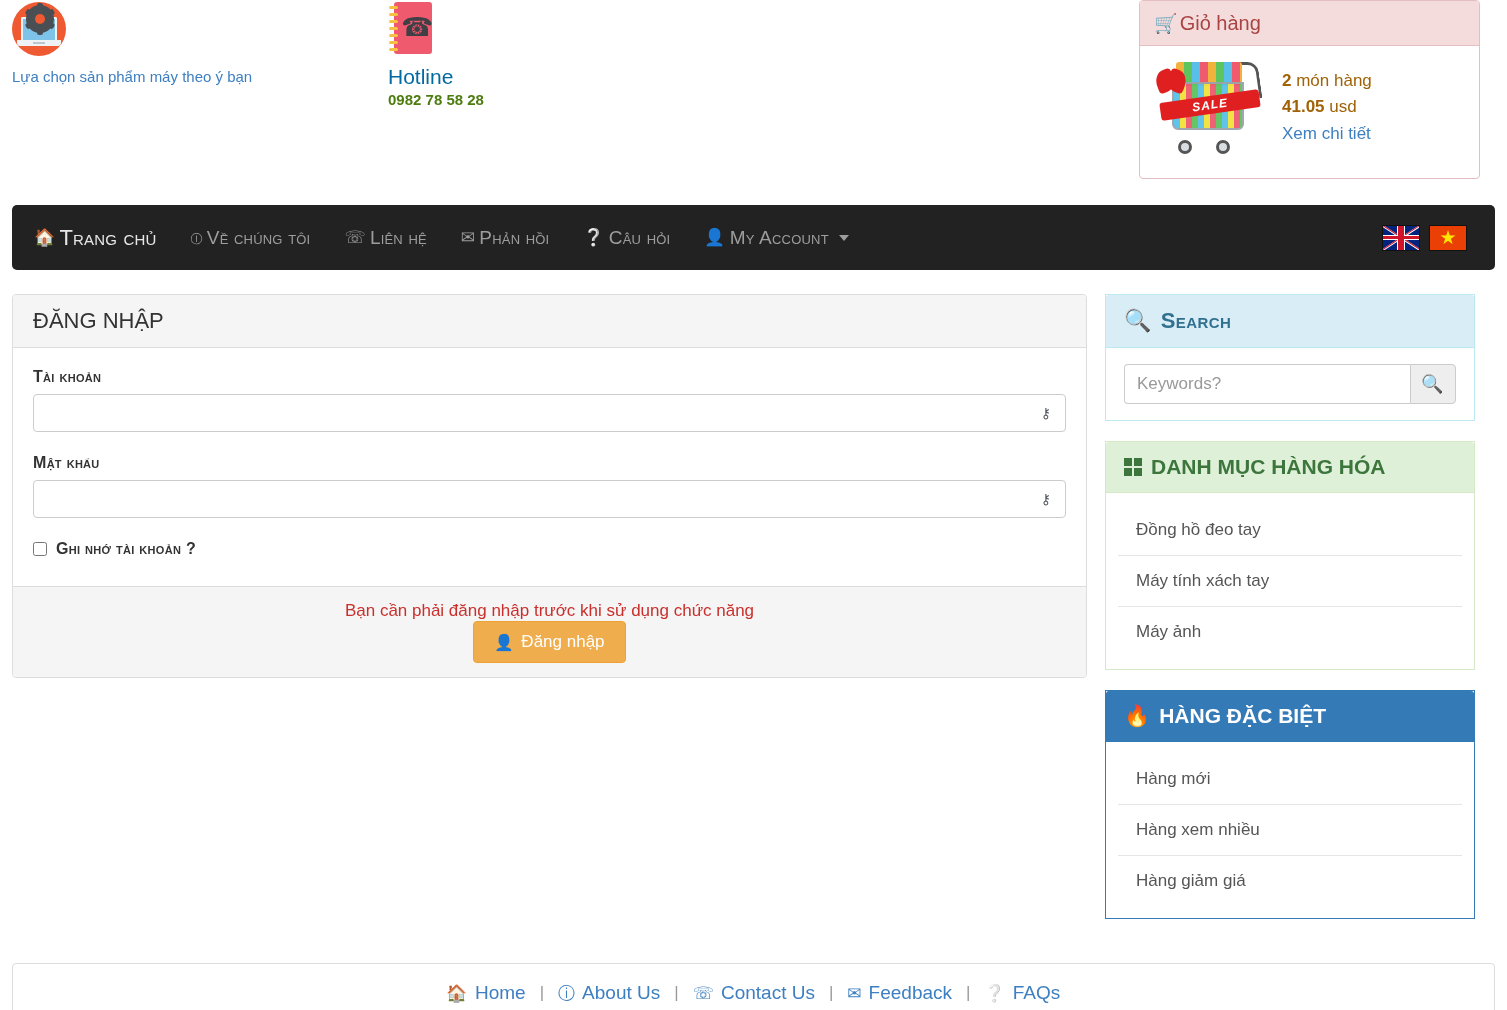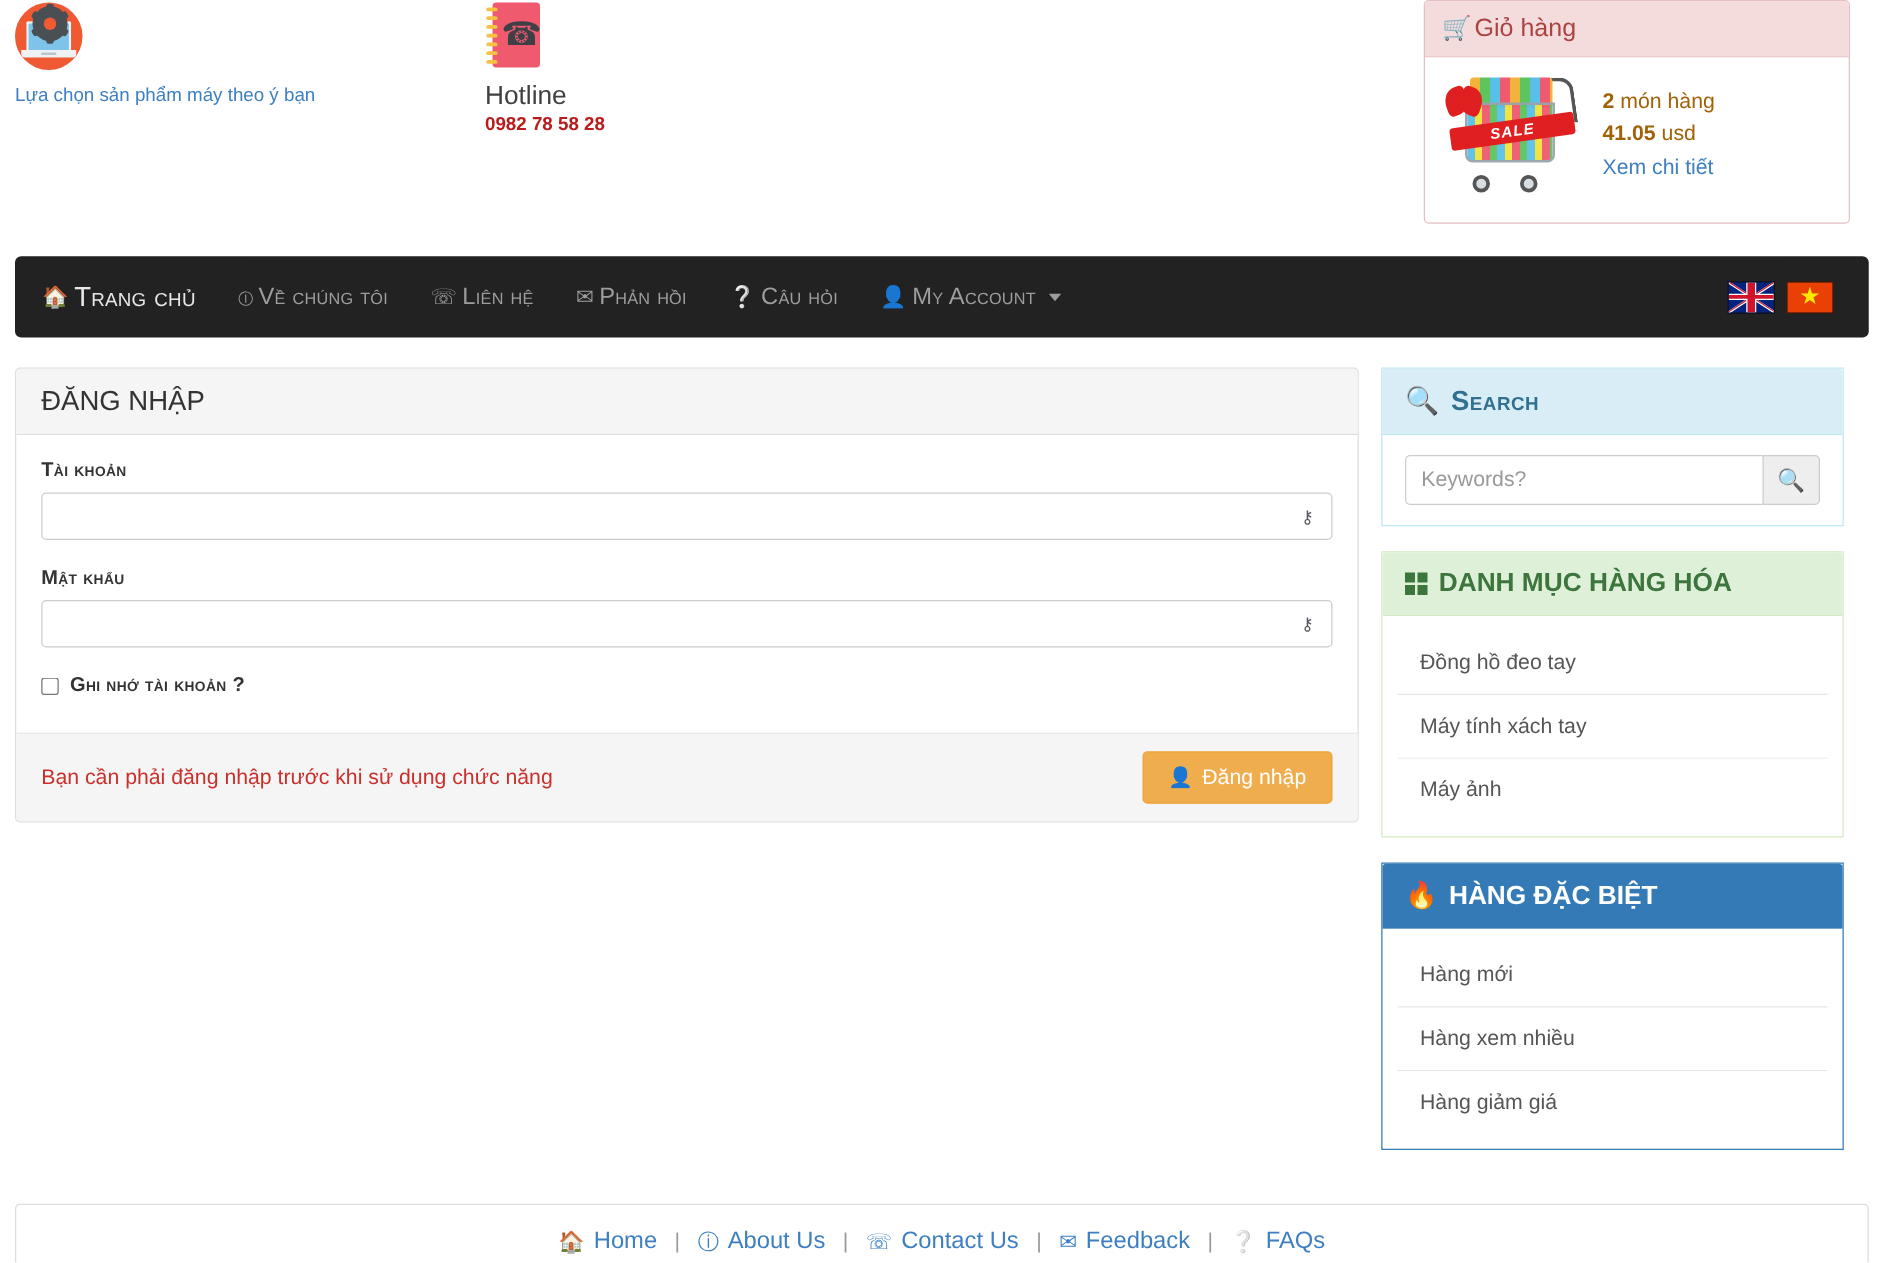--- a/index.html
+++ b/index.html
@@ -13,22 +13,22 @@
   .page { position: relative; width: 1507px; height: 1010px; }
 
   
   .topbar { position: relative; height: 190px; }
   .info-col { position: absolute; top: 0; }
   .info-icon { width: 58px; height: 54px; position: relative; }
   .info-title { font-size: 21px; margin-top: 8px; line-height: 1.2; }
   .info-sub { font-size: 15px; line-height: 1.45; margin-top: 10px; }
   .t-green { color: #1a9a1a; }
   .t-blue { color: #3d7fc1; }
-  .t-dark { color: #404040; }
-  .t-red { color: #b91c1c; font-weight: bold; }
+  .t-dark { color: #0369a1; }
+  .t-red { color: #4d7c0f; font-weight: bold; }
 
   
   .cfg-circle {
     width: 54px; height: 54px; border-radius: 50%;
     background: #ef5a32; position: relative; overflow: hidden;
   }
   .cfg-laptop {
     position: absolute; left: 9px; top: 15px; width: 36px; height: 23px;
     background: #7ec4ea; border: 2px solid #eef2f5; border-bottom: none;
     border-radius: 2px 2px 0 0;
@@ -200,20 +200,21 @@
   .panel-head {
     padding: 13px 20px; font-size: 22px; color: #333;
     background: #f5f5f5; border-bottom: 1px solid #dddddd;
     border-radius: 3px 3px 0 0;
   }
   .panel-body { padding: 20px 20px 28px 20px; }
   .panel-foot {
     background: #f5f5f5; border-top: 1px solid #dddddd; padding: 14px 20px;
     display: flex; align-items: center; justify-content: space-between;
     border-radius: 0 0 3px 3px;
+    flex-direction: column;
   }
 
   .form-label {
     display: block; font-size: 16px; font-weight: bold; color: #333;
     margin-bottom: 8px; font-variant: small-caps; letter-spacing: .3px;
   }
   .input-wrap { position: relative; margin-bottom: 22px; }
   .form-input {
     width: 100%; height: 38px; border: 1px solid #cccccc; border-radius: 4px;
     padding: 6px 40px 6px 12px; font-size: 15px; font-family: inherit;

